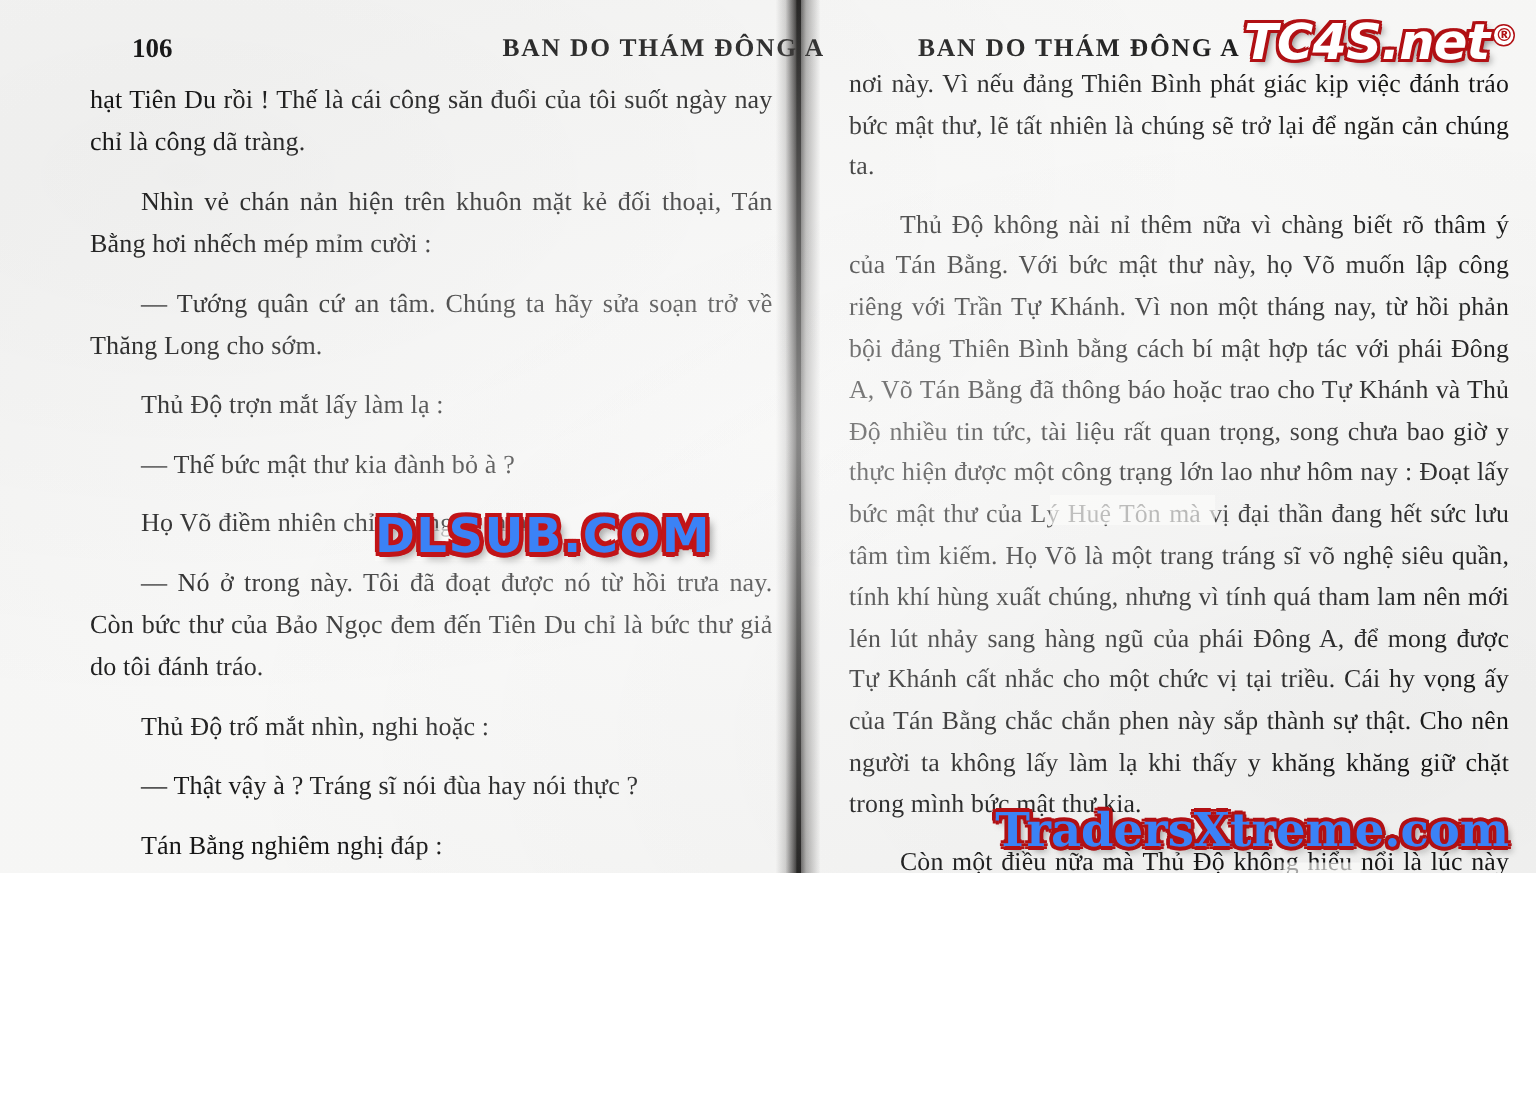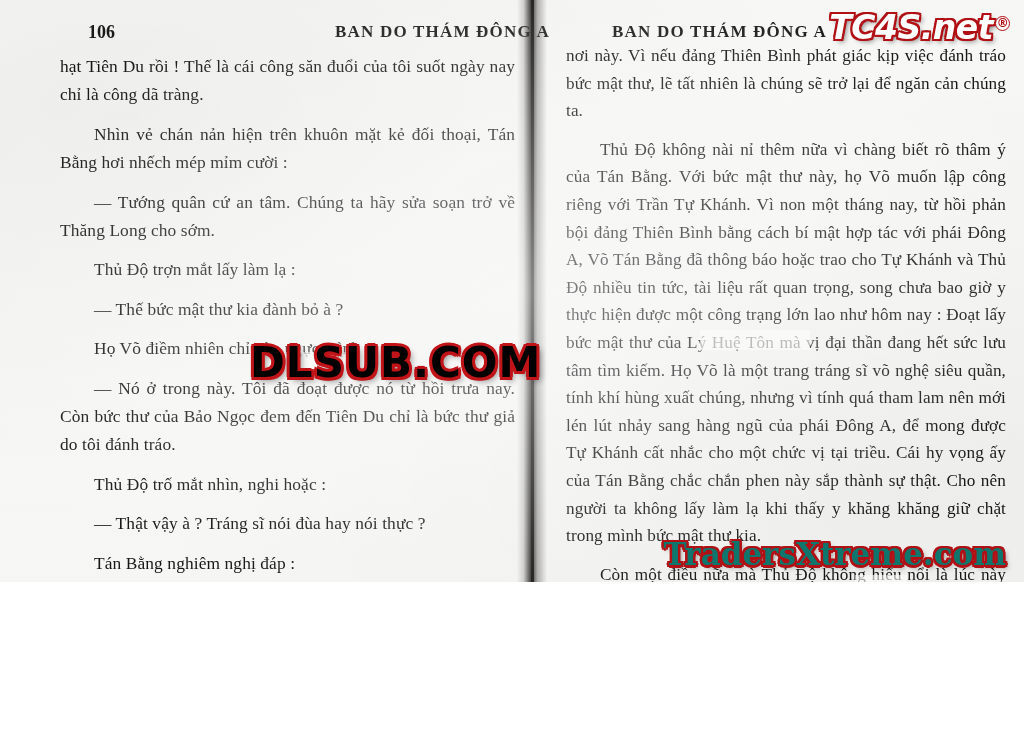--- a/index.html
+++ b/index.html
@@ -137,40 +137,40 @@
     text-shadow: none;
     background: #ffffff;
     margin-left: 2px;
   }
   .wm-dlsub {
     position: absolute;
     left: 250px;
     top: 338px;
     font-family: "DejaVu Sans", sans-serif;
     font-weight: bold;
-    font-size: 42px;
+    font-size: 32px;
     letter-spacing: 1px;
-    color: #000000;
+    color: #3b82f6;
     text-shadow:
       -2.5px -2.5px 0 #c11418, 2.5px -2.5px 0 #c11418,
       -2.5px 2.5px 0 #c11418, 2.5px 2.5px 0 #c11418,
       0 -3px 0 #c11418, 0 3px 0 #c11418,
       -3px 0 0 #c11418, 3px 0 0 #c11418,
       4px 4px 6px rgba(0,0,0,0.4);
     z-index: 10;
     white-space: nowrap;
   }
   .wm-traders {
     position: absolute;
     right: 18px;
     bottom: 10px;
     font-family: "DejaVu Serif", serif;
     font-weight: bold;
     font-size: 31px;
-    color: #0f766e;
+    color: #3b82f6;
     text-shadow:
       -2px -2px 0 #b11014, 2px -2px 0 #b11014,
       -2px 2px 0 #b11014, 2px 2px 0 #b11014,
       0 -2.5px 0 #b11014, 0 2.5px 0 #b11014,
       -2.5px 0 0 #b11014, 2.5px 0 0 #b11014,
       3px 3px 5px rgba(0,0,0,0.4);
     z-index: 10;
     white-space: nowrap;
   }
 

